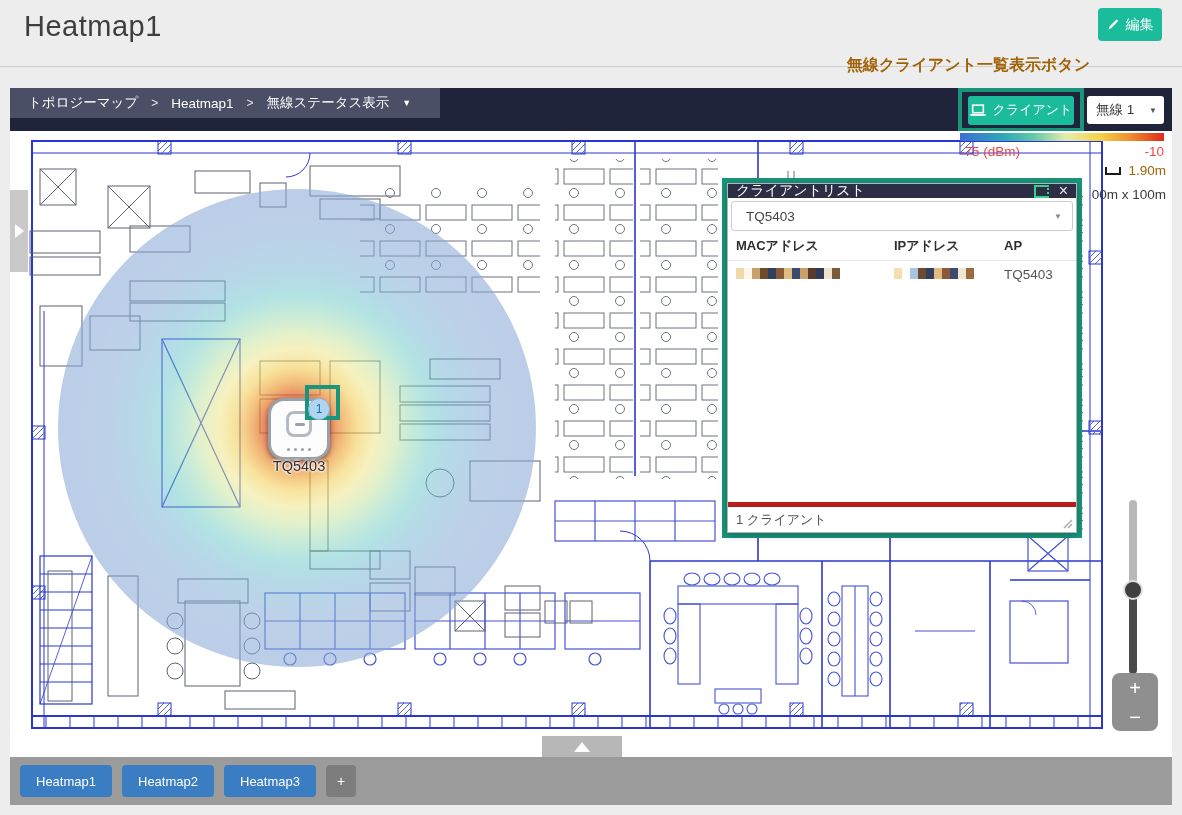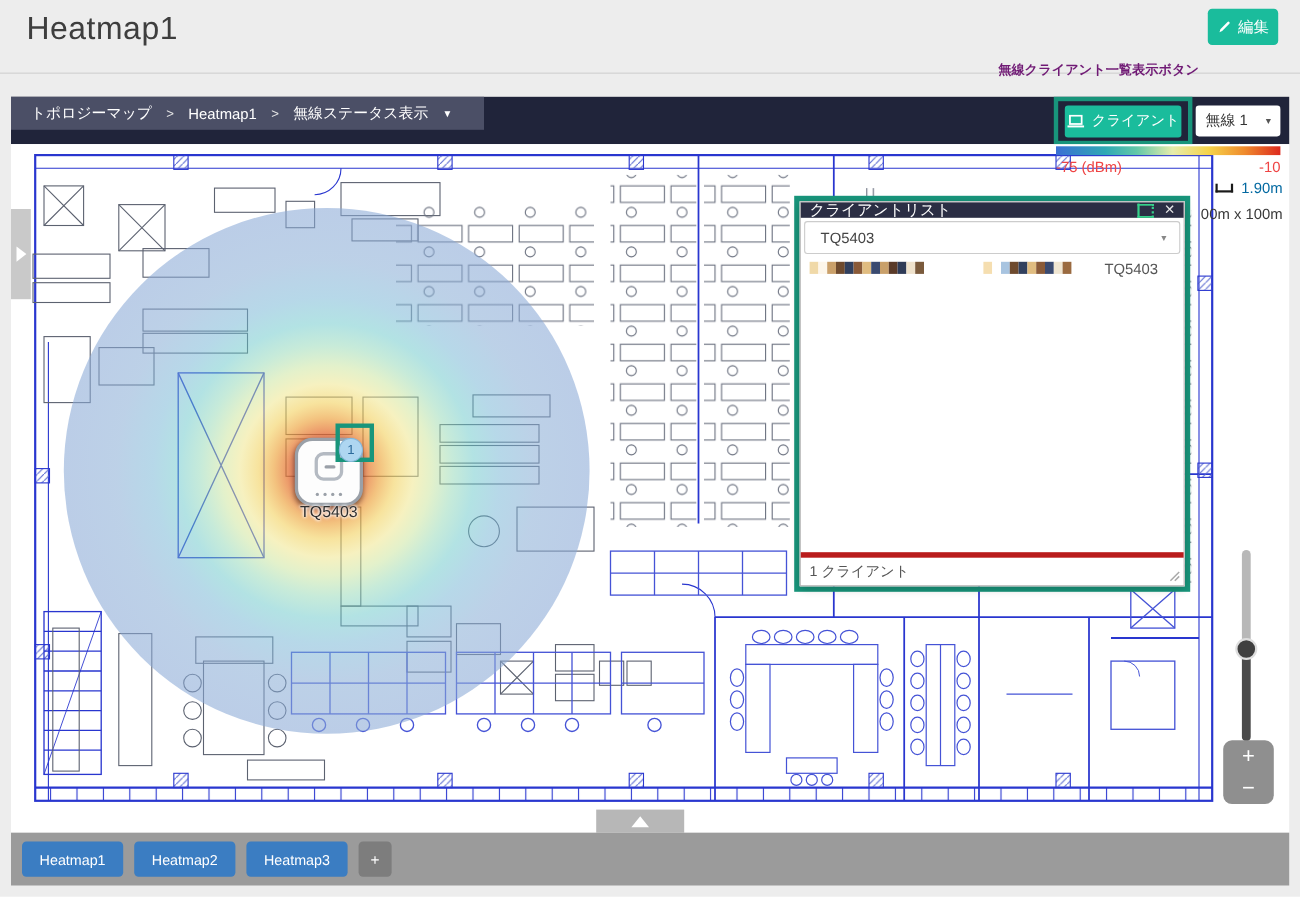--- a/index.html
+++ b/index.html
@@ -3,21 +3,21 @@
 <meta charset="utf-8">
 <style>
   * { margin:0; padding:0; box-sizing:border-box; }
   html,body { width:1182px; height:815px; overflow:hidden;
     font-family:"Liberation Sans","DejaVu Sans",sans-serif; background:#ededed; }
   
   #page-title { position:absolute; left:24px; top:10px; font-size:29px; font-weight:400; color:#3e3e3e; letter-spacing:.5px; }
   #header-divider { position:absolute; left:0; top:66px; width:1182px; border-top:1px solid #cfcfcf; }
   #edit-btn { position:absolute; left:1098px; top:8px; width:64px; height:33px; background:#1abc9c; border-radius:4px;
     color:#fff; font-size:14px; display:flex; align-items:center; justify-content:center; gap:6px; cursor:pointer; }
-  #annotation { position:absolute; right:92px; top:55px; font-size:12px; font-weight:600; color:#701a75; }
+  #annotation { position:absolute; right:92px; top:55px; font-size:16px; font-weight:600; color:#a16207; }
   
   #toolbar { position:absolute; left:10px; top:88px; width:1162px; height:43px; background:#20243a; }
   #breadcrumb { position:absolute; left:0; top:0; width:430px; height:30px; background:#4b4f66;
     display:flex; align-items:center; padding-left:18px; gap:13px; color:#fff; font-size:13.5px; }
   .crumb { cursor:pointer; white-space:nowrap; }
   .crumb-sep { font-size:12px; color:#e8e8e8; }
   .caret { font-size:9px; color:#fff; }
   #client-highlight { position:absolute; right:88px; top:0; width:126px; height:44px; border:4px solid #18957b;
     display:flex; align-items:center; justify-content:center; }
   #client-btn { width:106px; height:29px; background:#1abc9c; border-radius:3px; color:#fff; font-size:13px;
@@ -26,21 +26,21 @@
     display:flex; align-items:center; justify-content:space-between; padding:0 7px 0 9px; font-size:13.5px; color:#333; cursor:pointer; }
   #radio-select .caret { color:#555; font-size:8px; }
   
   #canvas { position:absolute; left:10px; top:131px; width:1162px; height:626px; background:#fff; }
   #floorplan { position:absolute; left:0; top:0; }
   
   #legend-bar { position:absolute; left:950px; top:2px; width:204px; height:8px;
     background:linear-gradient(90deg,#3b6fd4 0%,#2fa9b4 22%,#62c8a8 36%,#e6ecab 52%,#f6d44a 68%,#ef8b2d 84%,#dd2a1e 100%); }
   #legend-labels { position:absolute; left:950px; top:13px; width:204px; display:flex; justify-content:space-between;
     font-size:13.5px; color:#ef4444; }
-  #scale-row { position:absolute; right:6px; top:32px; display:flex; align-items:center; gap:7px; font-size:13.5px; color:#0369a1;text-align:right; }
+  #scale-row { position:absolute; right:6px; top:32px; display:flex; align-items:center; gap:7px; font-size:13.5px; color:#a16207;text-align:right; }
   #scale-icon { width:16px; height:8px; border:2px solid #1a1a1a; border-top:none; }
   #dim-row { position:absolute; right:6px; top:56px; font-size:13.5px; color:#3a3a3a; }
   
   #expand-tab { position:absolute; left:0; top:59px; width:18px; height:82px; background:#c9c9c9;
     display:flex; align-items:center; justify-content:center; cursor:pointer; }
   #expand-tab .tri { width:0; height:0; border-top:7px solid transparent; border-bottom:7px solid transparent; border-left:9px solid #fff; }
   
   #ap-icon { position:absolute; left:258px; top:267px; width:62px; height:62px; background:#fdfdfd;
     border:3px solid #9aa0a8; border-radius:16px; box-shadow:0 2px 5px rgba(0,0,0,.45); cursor:pointer; }
   #ap-icon .inner { position:absolute; left:15px; top:10px; width:26px; height:26px; border:3px solid #b4bac2; border-radius:8px; }
@@ -381,20 +381,25 @@
     <div id="client-panel">
       <div id="panel-header">
         <span>クライアントリスト</span>
         <span class="sp"></span>
         <span id="dock-icon"></span>
         <span id="panel-close">×</span>
       </div>
       <div id="ap-select" class="panel-field">
         <span>TQ5403</span>
         <span class="caret">▼</span>
+      </div>
+      <div id="table-head">
+        <span class="col1">MACアドレス</span>
+        <span class="col2">IPアドレス</span>
+        <span class="col3">AP</span>
       </div>
       <div id="client-row">
         <span class="col1">
           <span class="mosaic">
             <i style="background:#f0d9a8"></i>
               <i style="background:#fdf6ea"></i>
               <i style="background:#caa06a"></i>
             <i style="background:#6e4a2e"></i>
               <i style="background:#31405e"></i>
               <i style="background:#8a5a38"></i>

